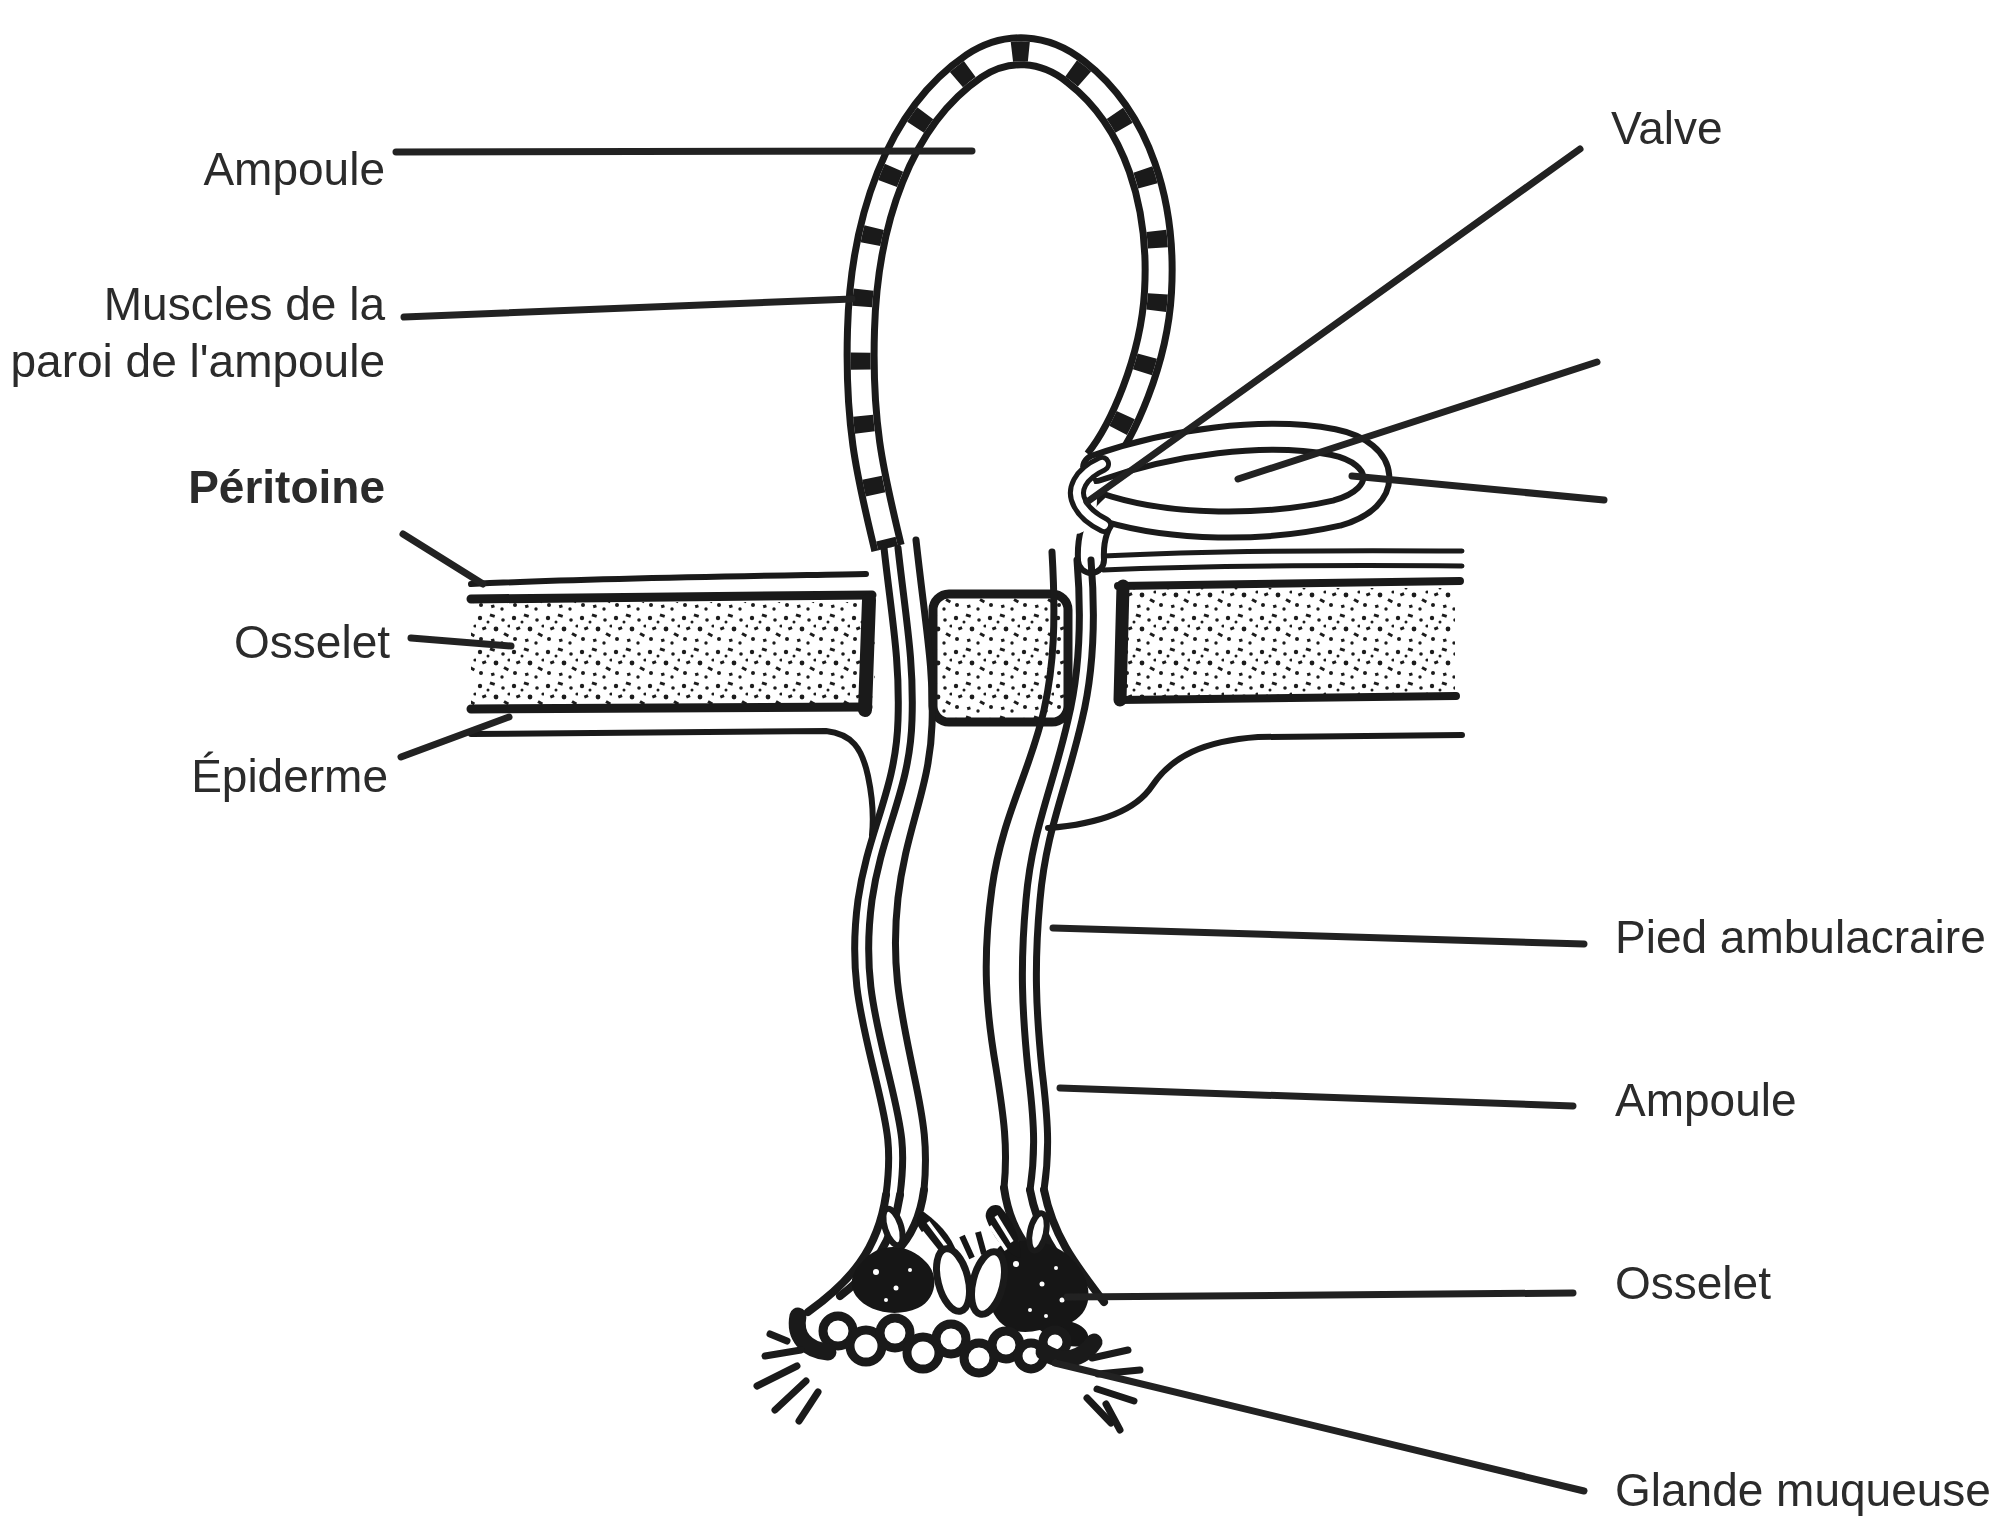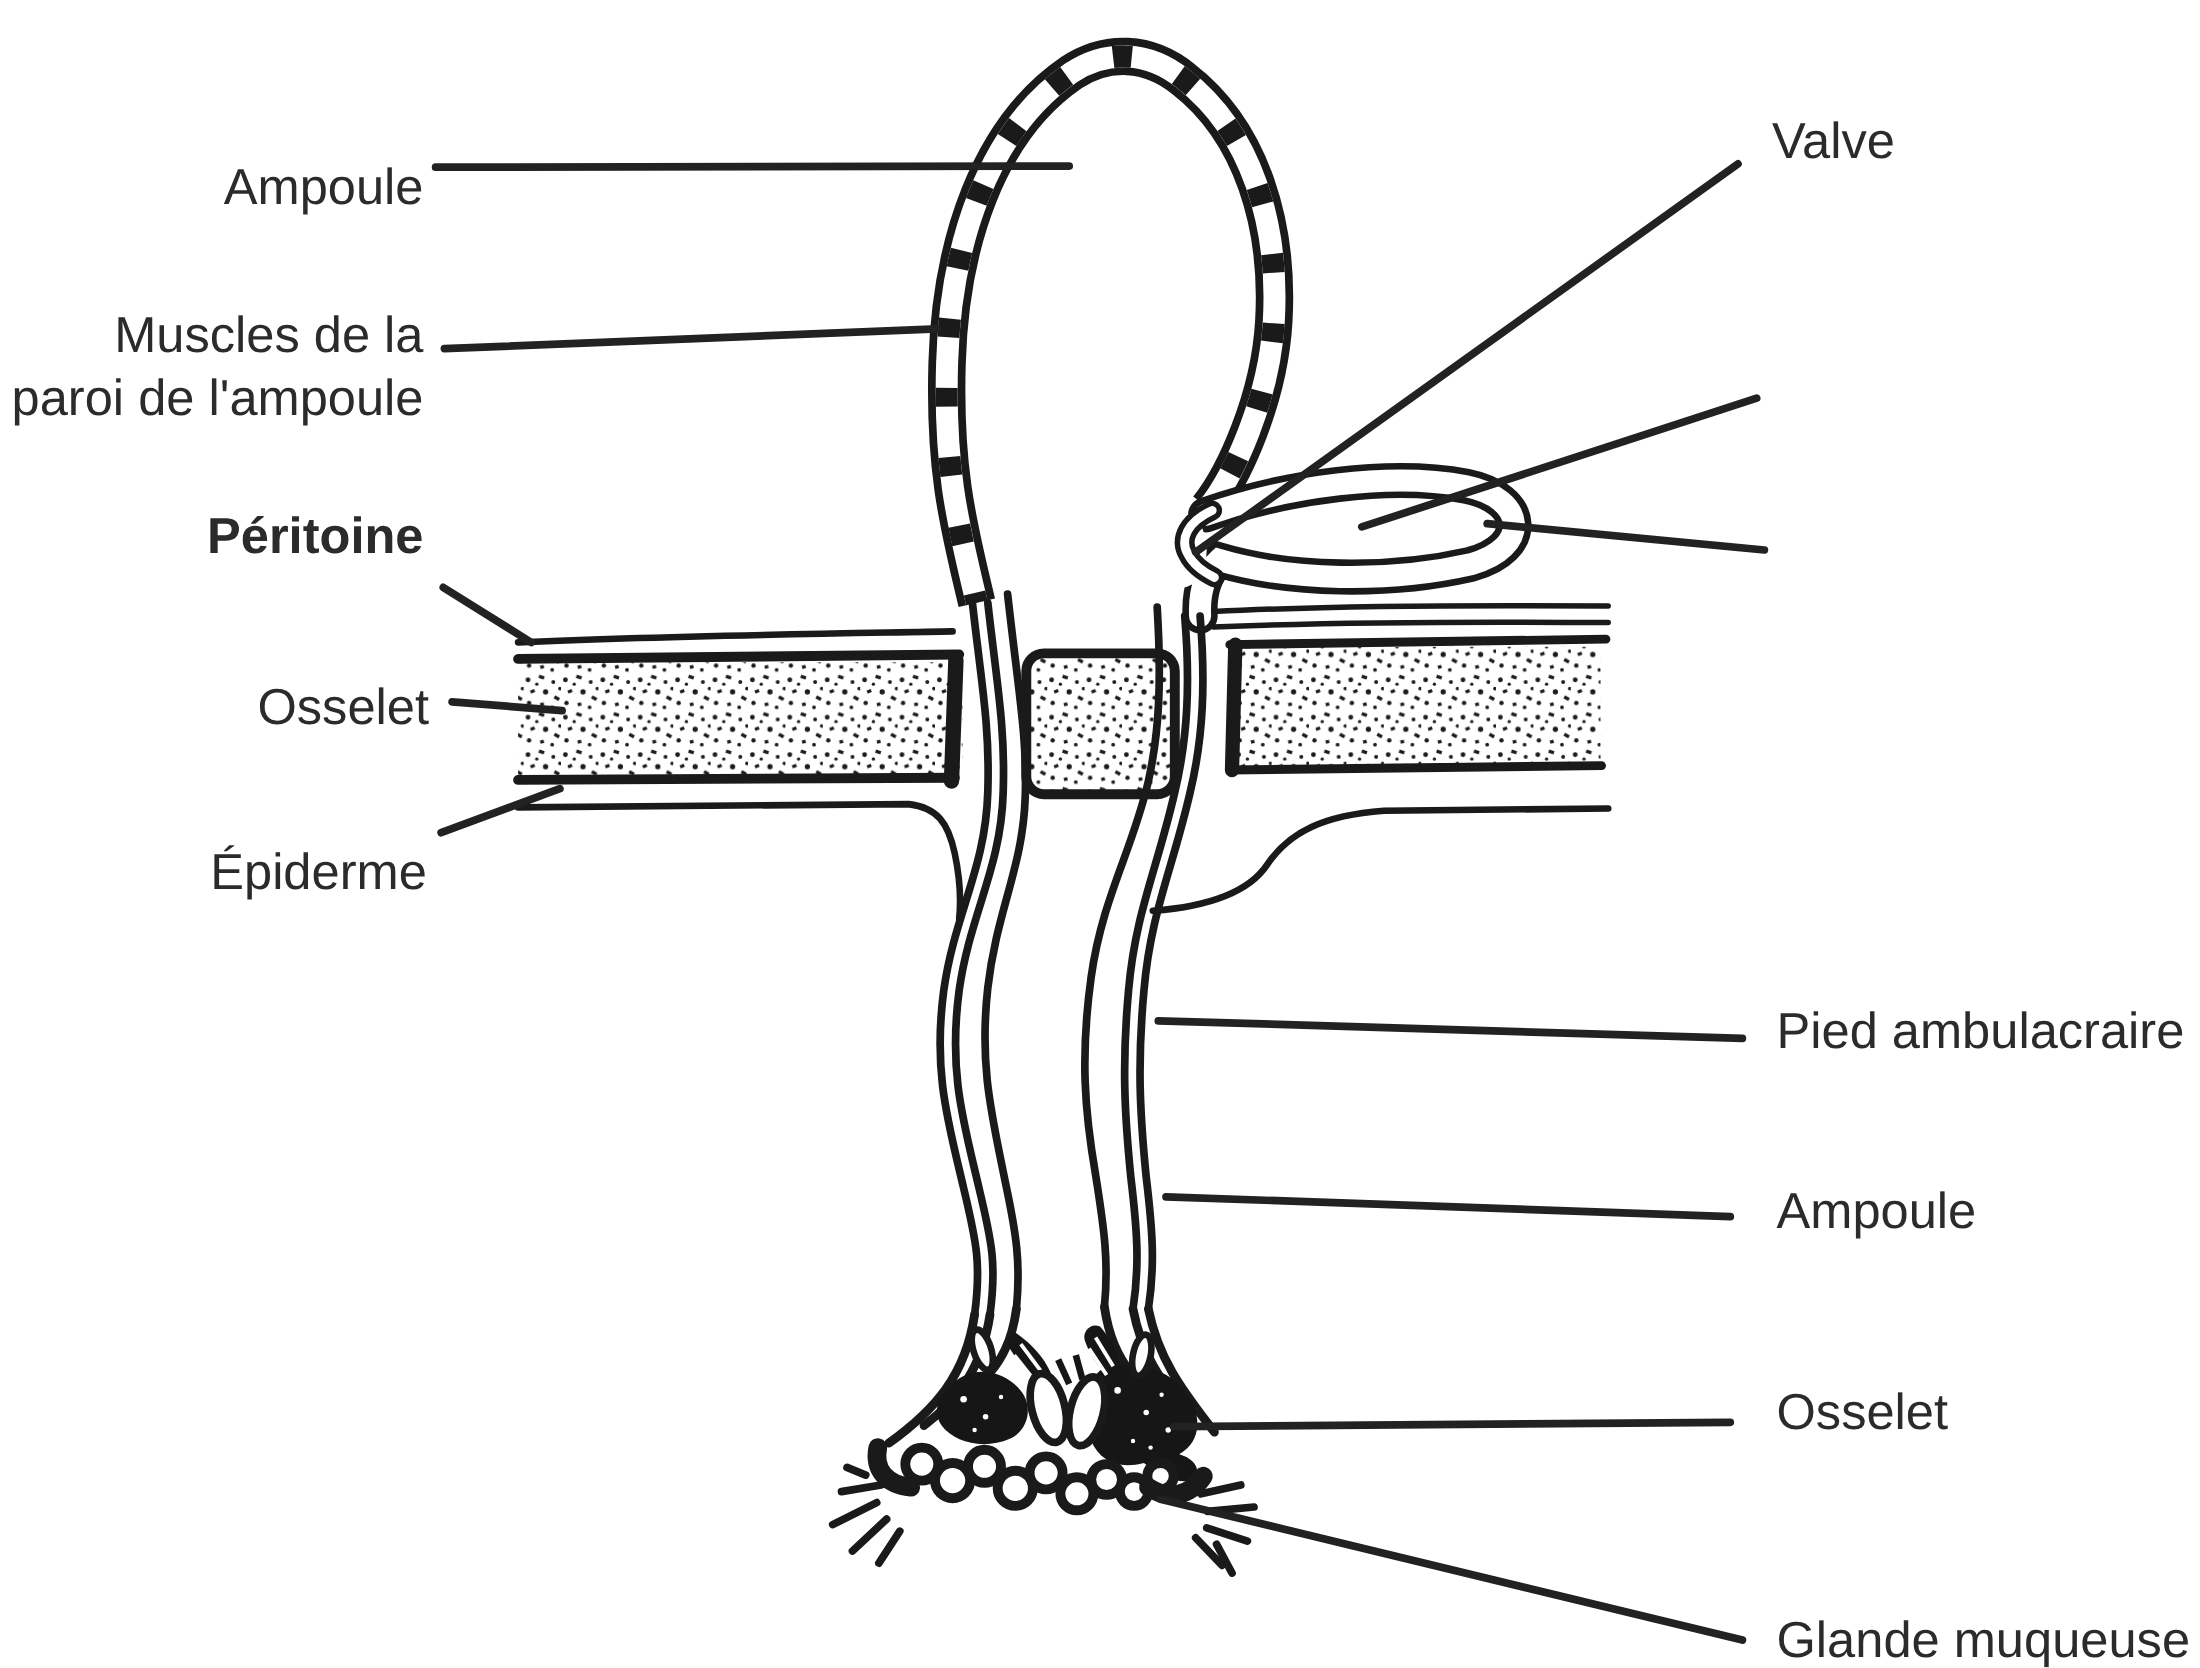--- a/index.html
+++ b/index.html
@@ -185,21 +185,21 @@
       <line x1="1573" y1="1293" x2="1067" y2="1297"></line>
       <line x1="1584" y1="1491" x2="1055" y2="1363"></line>
     </g>
   </svg>
 
   <div class="lbl left" style="top:141px;  right:1615px;text-align:right;">Ampoule</div>
   <div class="lbl left" style="top:276px;  right:1615px;">Muscles de la
 paroi de l'ampoule</div>
   <div class="lbl left" style="top:459px;  right:1615px;font-weight:bold;">Péritoine</div>
   <div class="lbl left" style="top:614px;  right:1610px;">Osselet</div>
-  <div class="lbl left" style="top:764px;  right:1612px;margin-left:18px;">Épiderme</div>
+  <div class="lbl left" style="top:748px;  right:1612px;margin-left:18px;">Épiderme</div>
 
   <div class="lbl right" style="top:100px;  left:1611px;">Valve</div>
   <div class="lbl right" style="top:909px;  left:1615px;text-align:center;">Pied ambulacraire</div>
   <div class="lbl right" style="top:1072px; left:1615px;">Ampoule</div>
   <div class="lbl right" style="top:1255px; left:1615px;">Osselet</div>
   <div class="lbl right" style="top:1462px; left:1615px;">Glande muqueuse</div>
 
 </div>
 
 </body></html>

